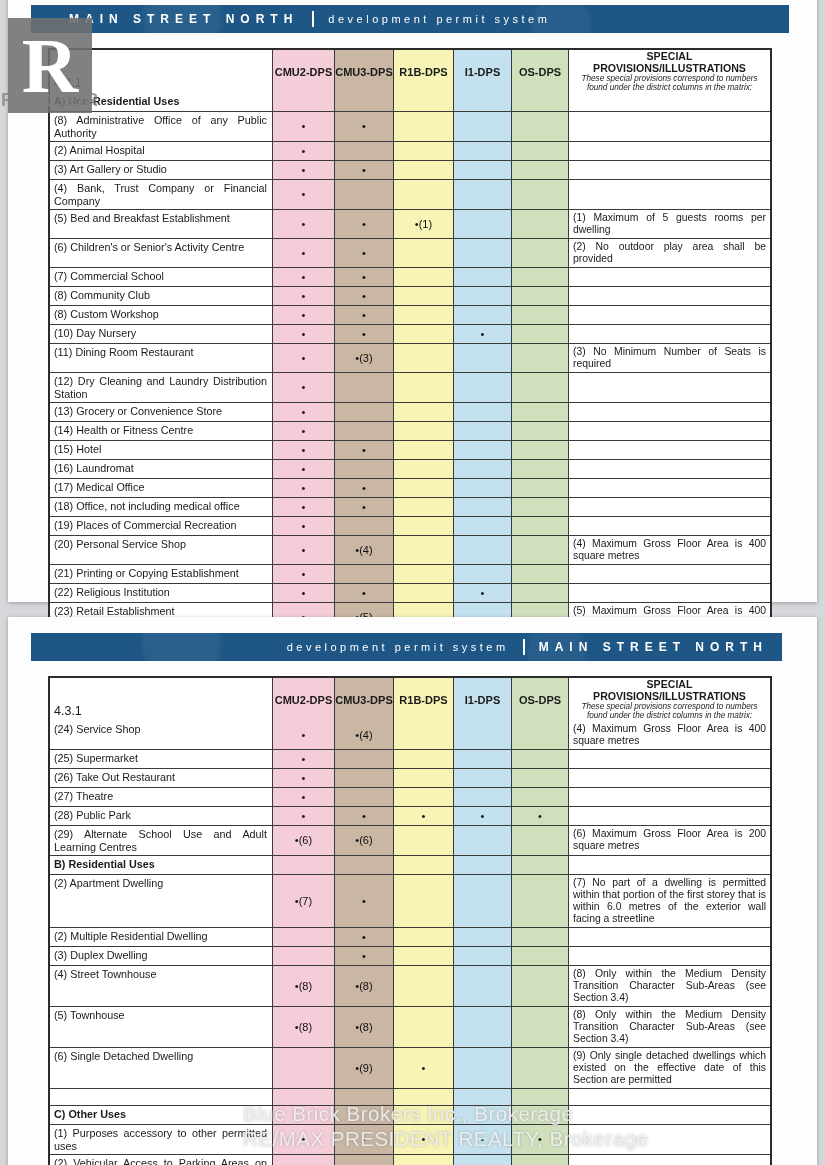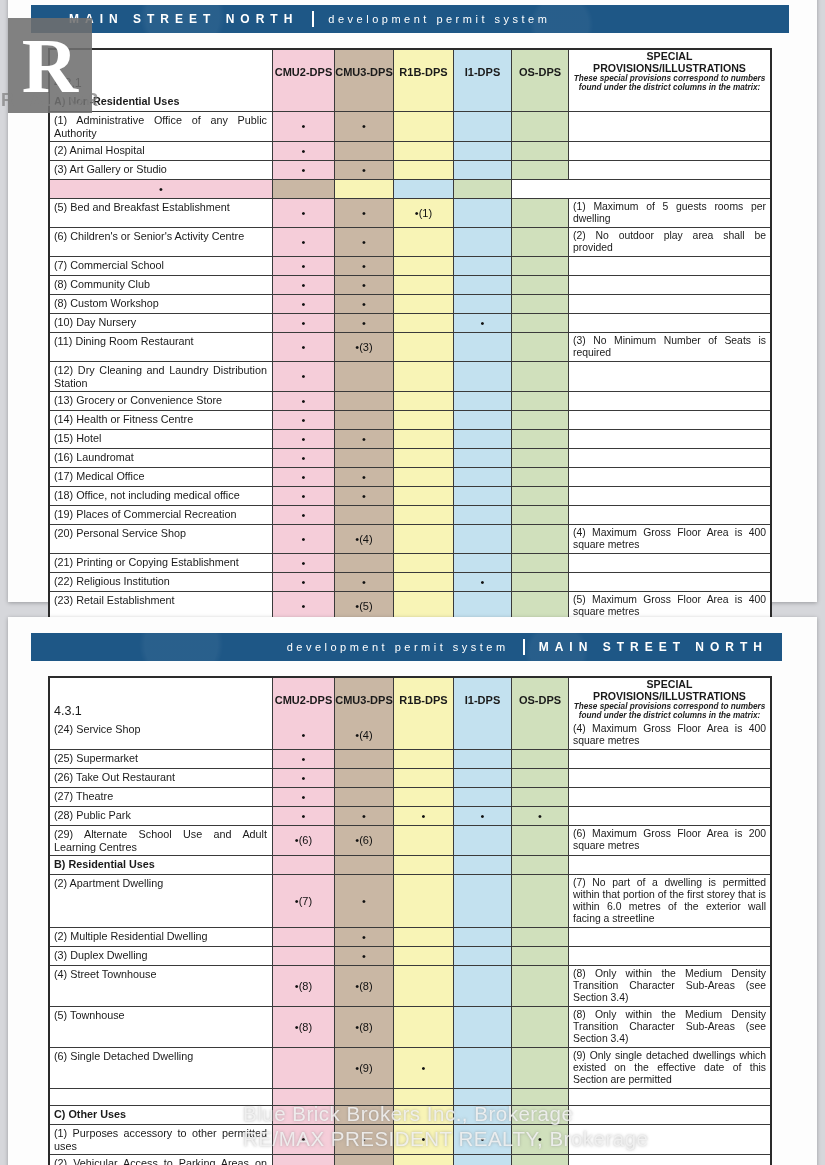--- a/index.html
+++ b/index.html
@@ -58,21 +58,21 @@
   }
   .hrow .dh{
     display:flex;align-items:center;justify-content:center;
     font-weight:bold;font-size:11px;text-align:center;
   }
   .hrow .provh{
     display:flex;flex-direction:column;align-items:center;justify-content:center;
     padding:1px 2px;
   }
   .provh .t1{font-weight:bold;font-size:10.6px;line-height:11.5px;text-align:center;}
-  .provh .t2{font-style:italic;font-size:8.2px;line-height:9.2px;text-align:center;color:#222;font-weight:bold;}
+  .provh .t2{font-style:italic;font-size:8.2px;line-height:9.2px;text-align:center;color:#222;}
   .blank-row .cell{min-height:12px;}
 
   
   .footer{display:flex;align-items:center;margin-top:20px;height:28px;}
   .footer .logo{
     width:22px;height:28px;background:#fff;border:1px solid #cfcab8;
     display:flex;align-items:center;justify-content:center;
     font-size:13px;color:#b08c2e;margin-right:2px;
     box-shadow:0 0 1px rgba(0,0,0,.3);
   }
@@ -136,21 +136,21 @@
           <div class="trow">
             <div class="cell label bold">A) Non-Residential Uses</div>
             <div class="cell district" style="background: rgb(245, 205, 217);"></div>
             <div class="cell district" style="background: rgb(201, 183, 164);"></div>
             <div class="cell district" style="background: rgb(248, 244, 182);"></div>
             <div class="cell district" style="background: rgb(195, 225, 239);"></div>
             <div class="cell district" style="background: rgb(208, 224, 188);"></div>
             <div class="cell prov"></div>
           </div>
           <div class="trow">
-            <div class="cell label">(1) Administrative Office of any Public Authority</div>
+            <div class="cell label">(8) Administrative Office of any Public Authority</div>
             <div class="cell district" style="background: rgb(245, 205, 217);">•</div>
             <div class="cell district" style="background: rgb(201, 183, 164);">•</div>
             <div class="cell district" style="background: rgb(248, 244, 182);"></div>
             <div class="cell district" style="background: rgb(195, 225, 239);"></div>
             <div class="cell district" style="background: rgb(208, 224, 188);"></div>
             <div class="cell prov"></div>
           </div>
           <div class="trow">
             <div class="cell label">(2) Animal Hospital</div>
             <div class="cell district" style="background: rgb(245, 205, 217);">•</div>
@@ -163,20 +163,21 @@
           <div class="trow">
             <div class="cell label">(3) Art Gallery or Studio</div>
             <div class="cell district" style="background: rgb(245, 205, 217);">•</div>
             <div class="cell district" style="background: rgb(201, 183, 164);">•</div>
             <div class="cell district" style="background: rgb(248, 244, 182);"></div>
             <div class="cell district" style="background: rgb(195, 225, 239);"></div>
             <div class="cell district" style="background: rgb(208, 224, 188);"></div>
             <div class="cell prov"></div>
           </div>
           <div class="trow">
+            <div class="cell label">(4) Bank, Trust Company or Financial Company</div>
             <div class="cell district" style="background: rgb(245, 205, 217);">•</div>
             <div class="cell district" style="background: rgb(201, 183, 164);"></div>
             <div class="cell district" style="background: rgb(248, 244, 182);"></div>
             <div class="cell district" style="background: rgb(195, 225, 239);"></div>
             <div class="cell district" style="background: rgb(208, 224, 188);"></div>
             <div class="cell prov"></div>
           </div>
           <div class="trow">
             <div class="cell label">(5) Bed and Breakfast Establishment</div>
             <div class="cell district" style="background: rgb(245, 205, 217);">•</div>

